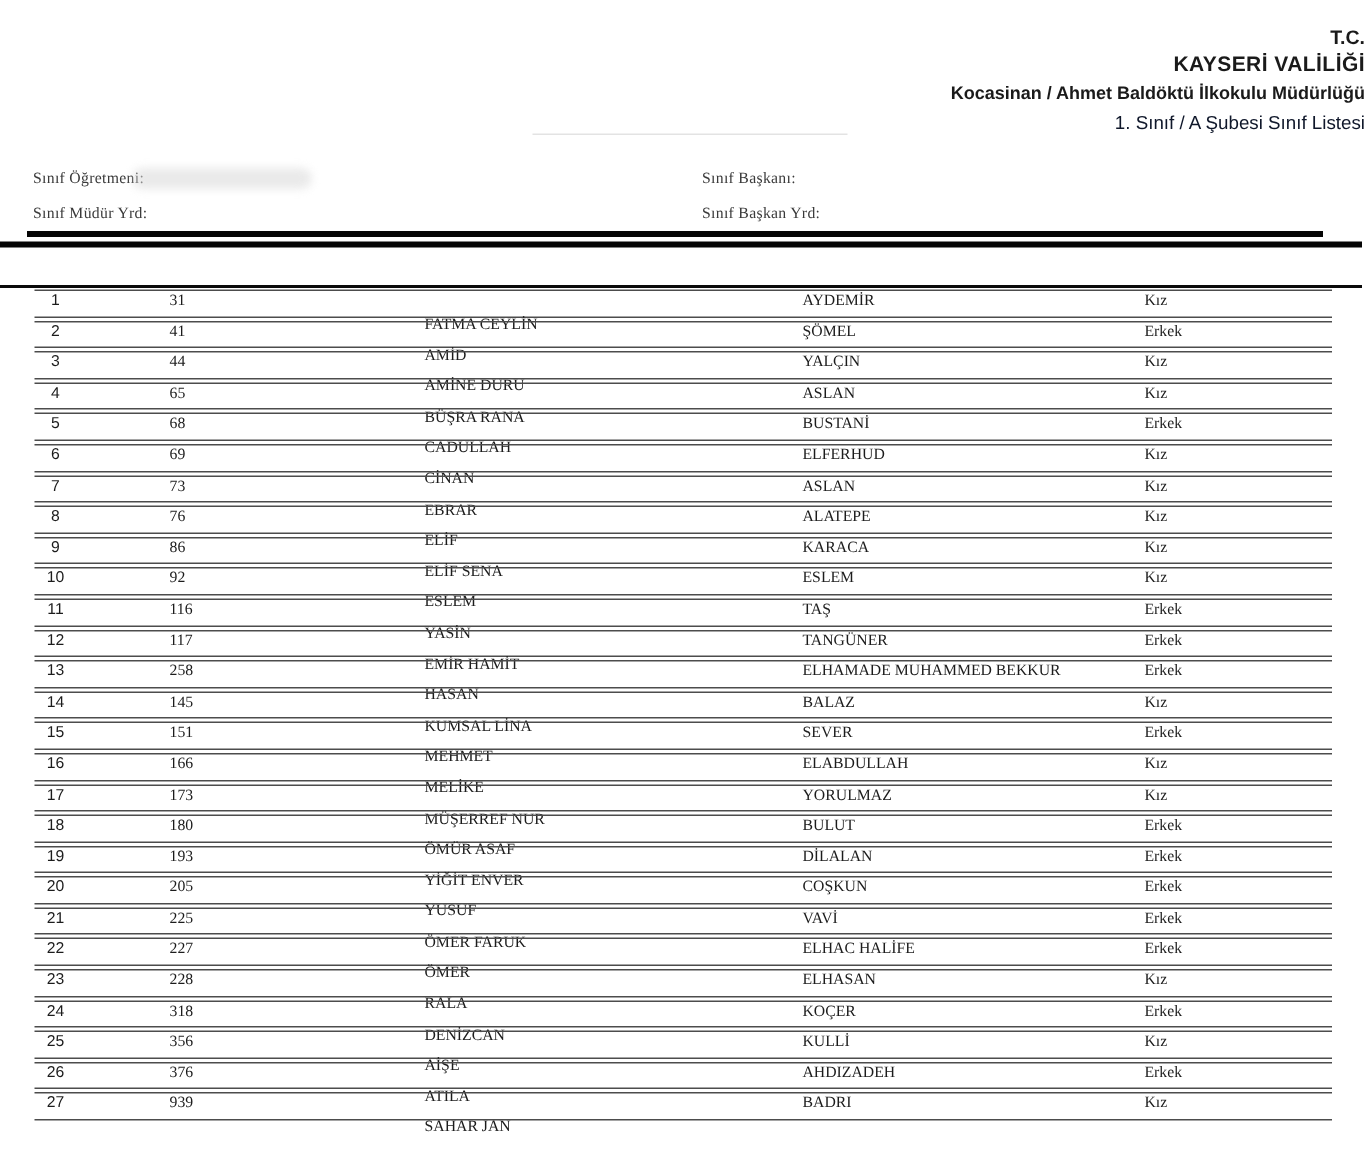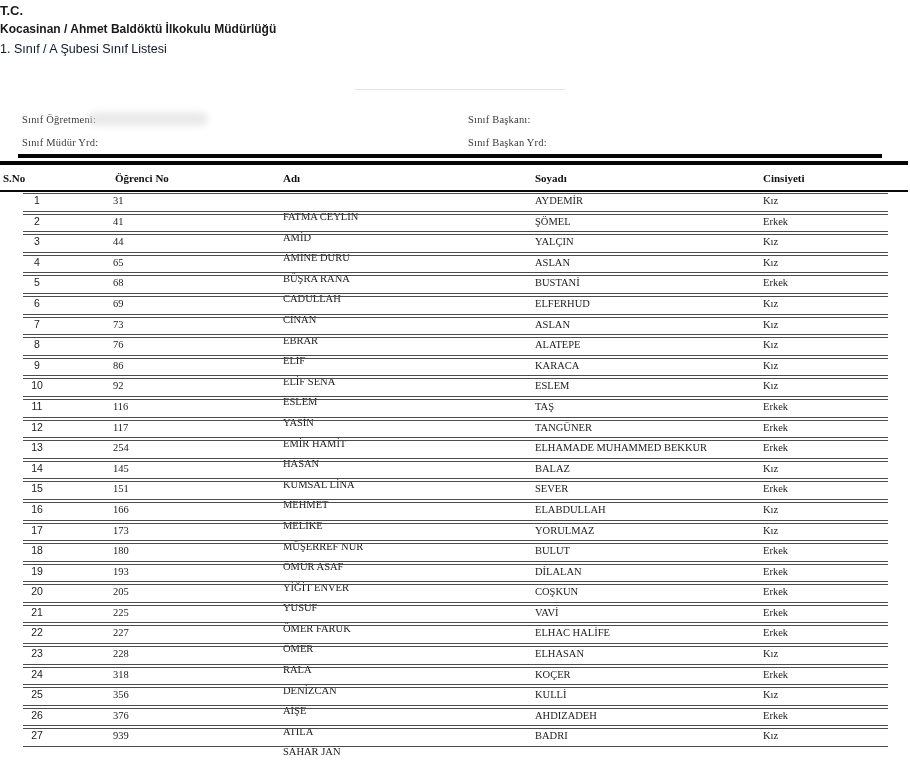--- a/index.html
+++ b/index.html
@@ -6,22 +6,22 @@
   .page{
     position:relative;
     width:910px;height:768px;
     background:#ffffff;
     font-family:"Liberation Serif","DejaVu Serif",serif;
     color:#1c1c1c;
     overflow:hidden;
   }
   
   .letterhead{
-    position:absolute;top:2px;left:0;width:910px;
-    text-align:left;
+    position:absolute;top:16px;left:0;width:910px;
+    text-align:right;
     font-family:"Liberation Sans","DejaVu Sans",sans-serif;
     color:#1a1a1a;
   }
   .lh-tc{font-size:13px;font-weight:bold;line-height:17px;}
   .lh-gov{font-size:14px;font-weight:bold;line-height:19px;letter-spacing:.3px;}
   .lh-school{font-size:12px;font-weight:bold;line-height:20px;}
   .lh-list{font-size:12.5px;font-weight:normal;line-height:20px;color:#0f172a;}
   .lh-underline{
     position:absolute;top:89px;left:355px;width:210px;height:1px;
     background:#e3e3e3;
@@ -80,41 +80,35 @@
   .c-soyadi{left:512px;}
   .c-cins{left:740px;font-size:10px;}
 </style>
 </head>
 <body>
 
 <div class="page">
 
   <div class="letterhead">
     <div class="lh-tc">T.C.</div>
+    <div class="lh-gov">KAYSERİ VALİLİĞİ</div>
     <div class="lh-school">Kocasinan / Ahmet Baldöktü İlkokulu Müdürlüğü</div>
     <div class="lh-list">1. Sınıf / A Şubesi Sınıf Listesi</div>
   </div>
   <div class="lh-underline"></div>
 
   <div class="info-label i-ogretmen">Sınıf Öğretmeni:</div>
   <div class="redaction"></div>
   <div class="info-label i-mudur">Sınıf Müdür Yrd:</div>
   <div class="info-label i-baskan">Sınıf Başkanı:</div>
   <div class="info-label i-baskanyrd">Sınıf Başkan Yrd:</div>
 
   <div class="rule-a"></div>
   <div class="rule-b"></div>
 
-  <div class="thead">
-    <span class="h-sno">S.No</span>
-    <span class="h-ogrno">Öğrenci No</span>
-    <span class="h-adi">Adı</span>
-    <span class="h-soyadi">Soyadı</span>
-    <span class="h-cins">Cinsiyeti</span>
-  </div>
   <div class="thead-line"></div>
 
   <div class="tbody" id="tbody">
       <div class="trow">
         <span class="cell c-sno">1</span>
         <span class="cell c-no">31</span>
         <span class="cell c-adi">FATMA CEYLİN</span>
         <span class="cell c-soyadi">AYDEMİR</span>
         <span class="cell c-cins">Kız</span>
       </div>
@@ -190,21 +184,21 @@
       </div>
       <div class="trow">
         <span class="cell c-sno">12</span>
         <span class="cell c-no">117</span>
         <span class="cell c-adi">EMİR HAMİT</span>
         <span class="cell c-soyadi">TANGÜNER</span>
         <span class="cell c-cins">Erkek</span>
       </div>
       <div class="trow">
         <span class="cell c-sno">13</span>
-        <span class="cell c-no">254</span>
+        <span class="cell c-no">258</span>
         <span class="cell c-adi">HASAN</span>
         <span class="cell c-soyadi">ELHAMADE MUHAMMED BEKKUR</span>
         <span class="cell c-cins">Erkek</span>
       </div>
       <div class="trow">
         <span class="cell c-sno">14</span>
         <span class="cell c-no">145</span>
         <span class="cell c-adi">KUMSAL LİNA</span>
         <span class="cell c-soyadi">BALAZ</span>
         <span class="cell c-cins">Kız</span>

